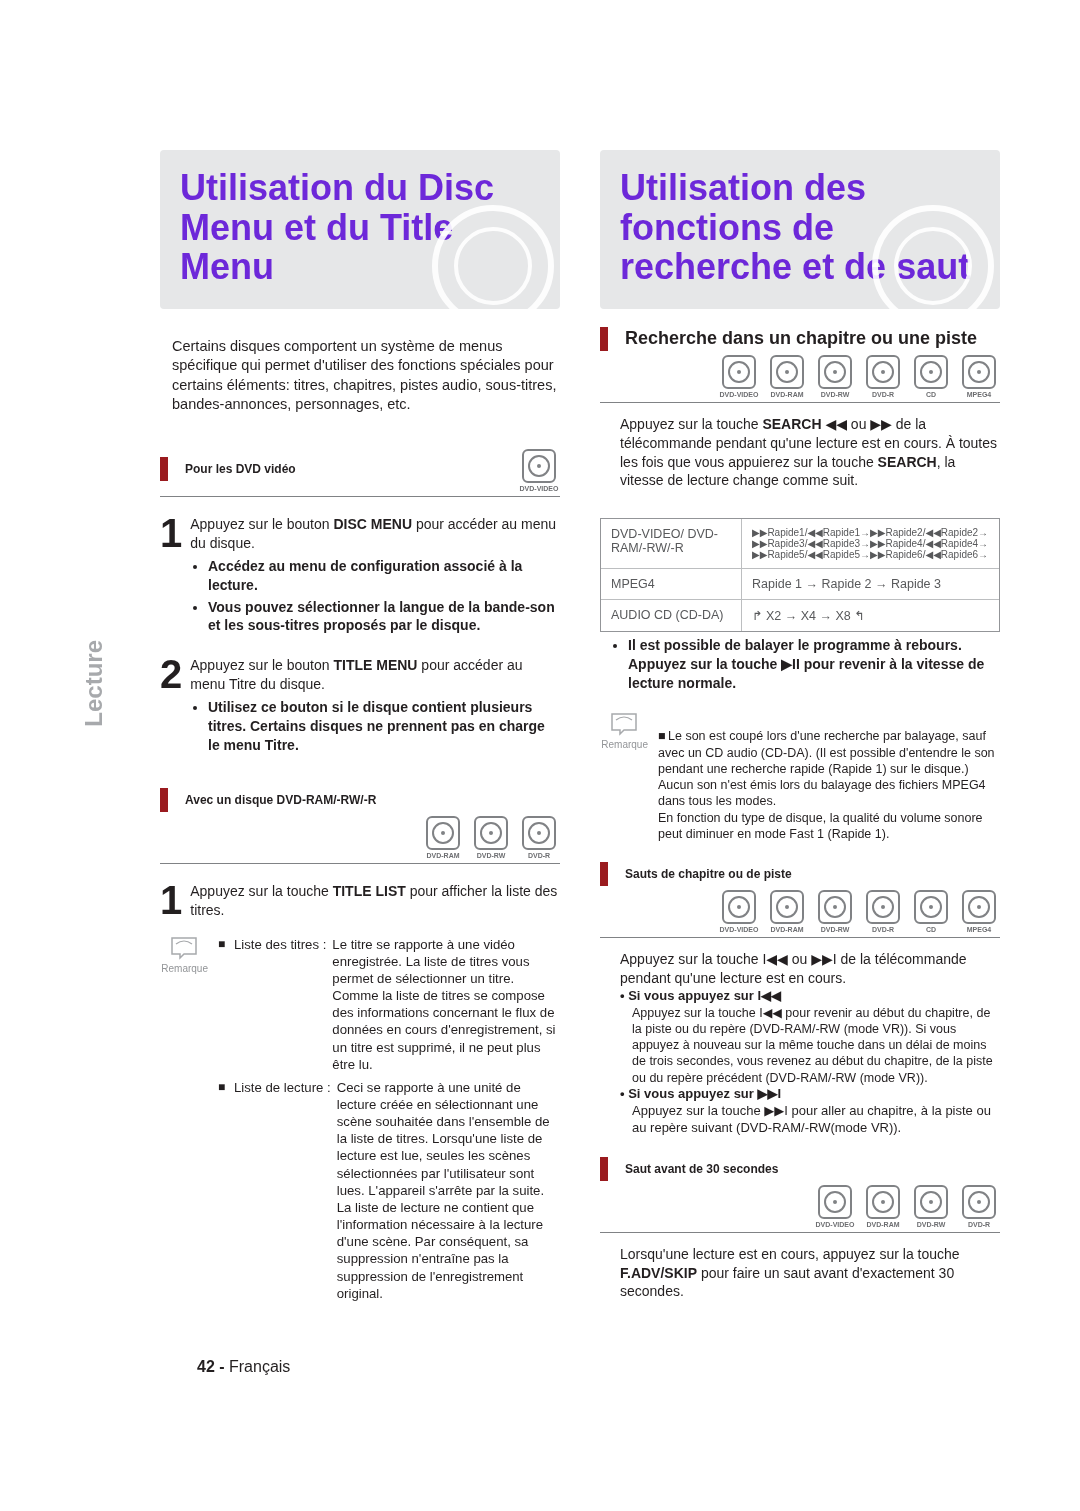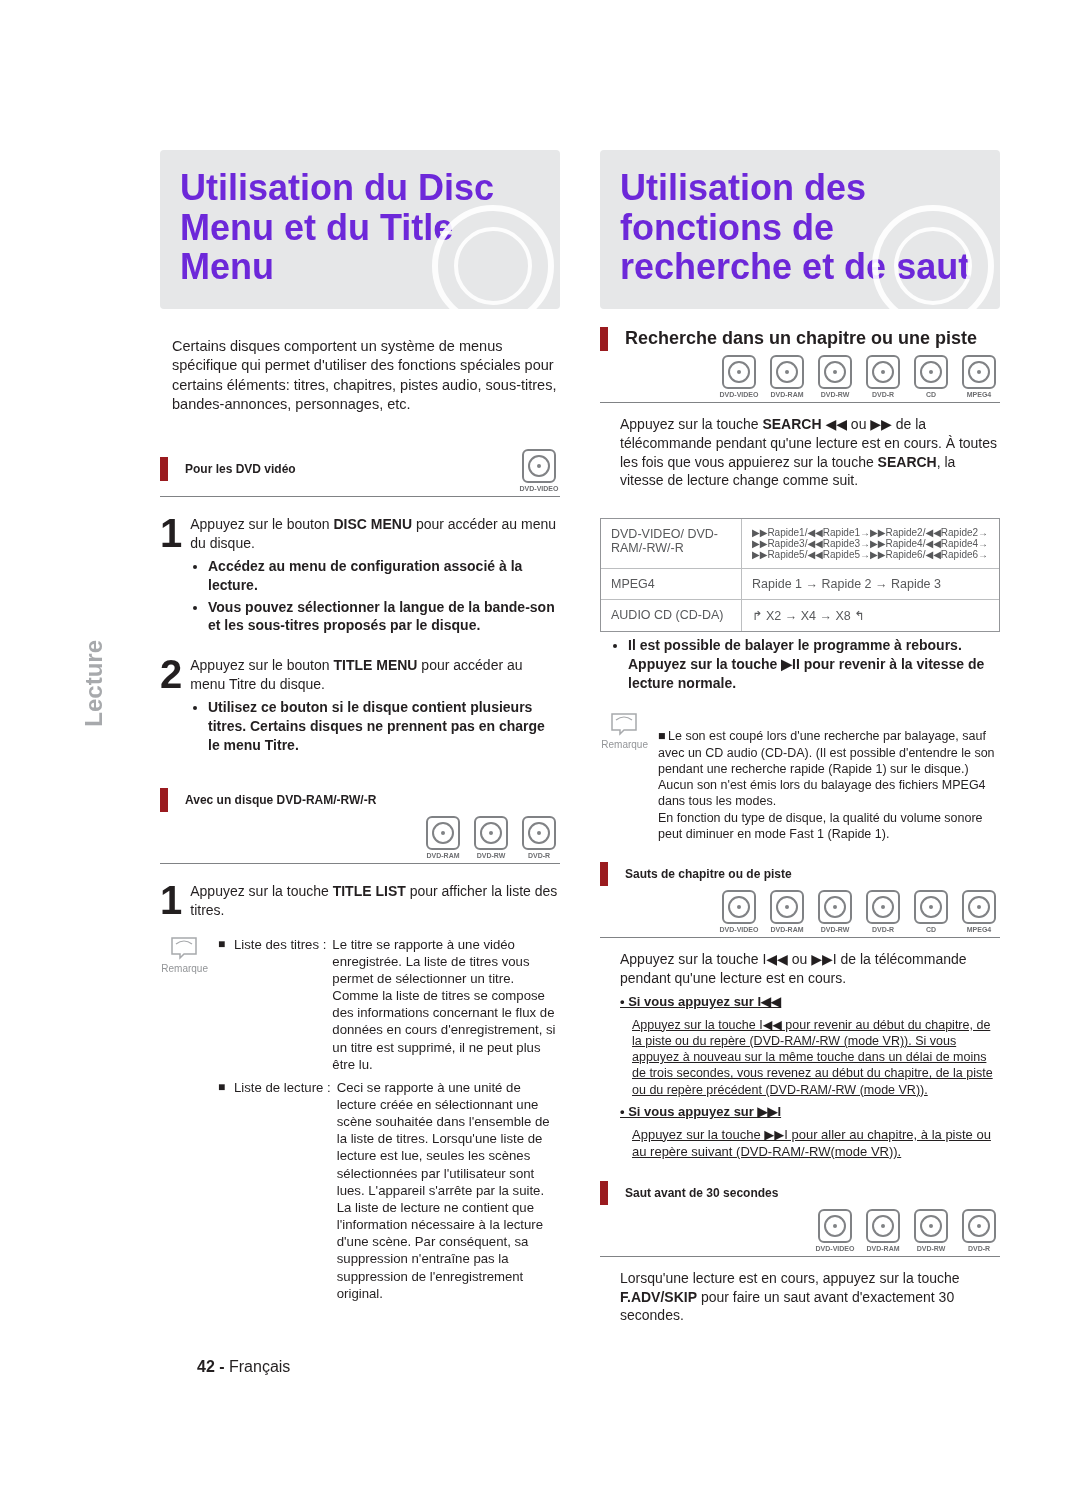--- a/index.html
+++ b/index.html
@@ -206,22 +206,20 @@
     color: #58595b;
   }
   .body-txt {
     font-size: 14px;
     line-height: 1.35;
     margin-top: 12px;
   }
   .body-txt-sm {
     font-size: 13px;
     line-height: 1.3;
-    margin-top: 6px;
-    text-decoration: underline;
   }
   .sym { font-family: Arial, sans-serif; }
   .b { font-weight: bold; }
   .mt-20 { margin-top: 20px; }
 </style>
 </head>
 <body>
 
 <div class="page">
 

